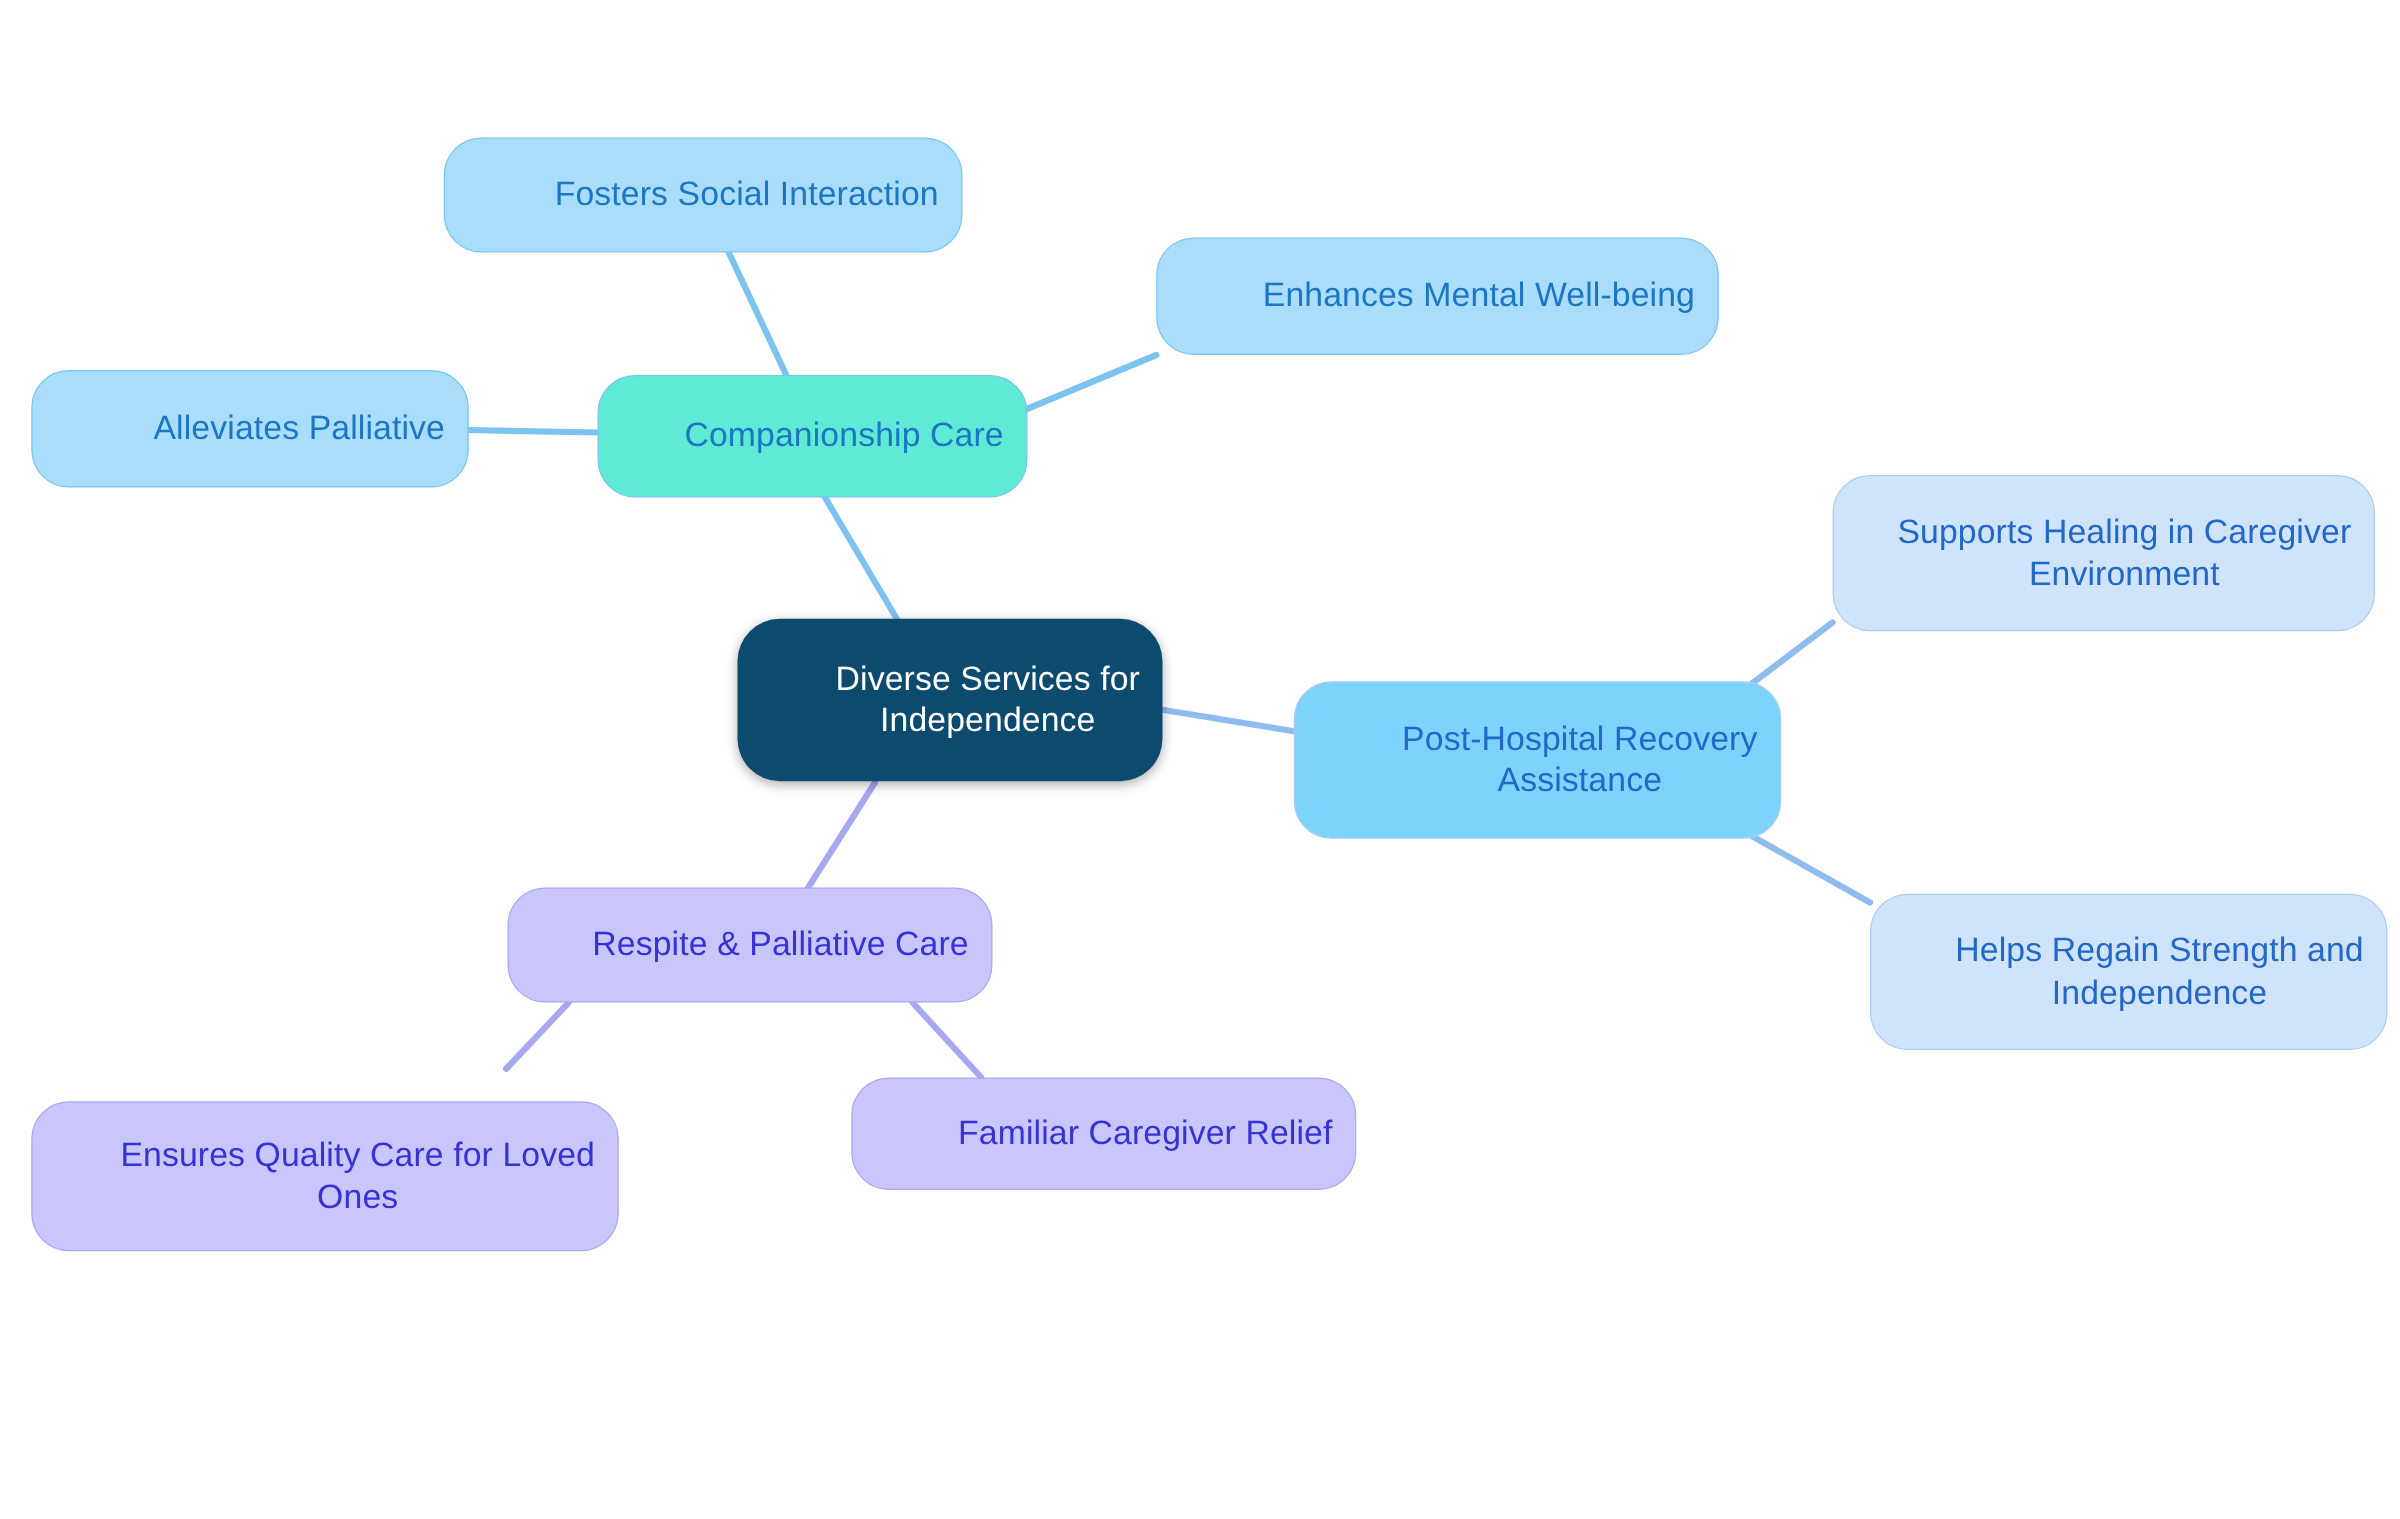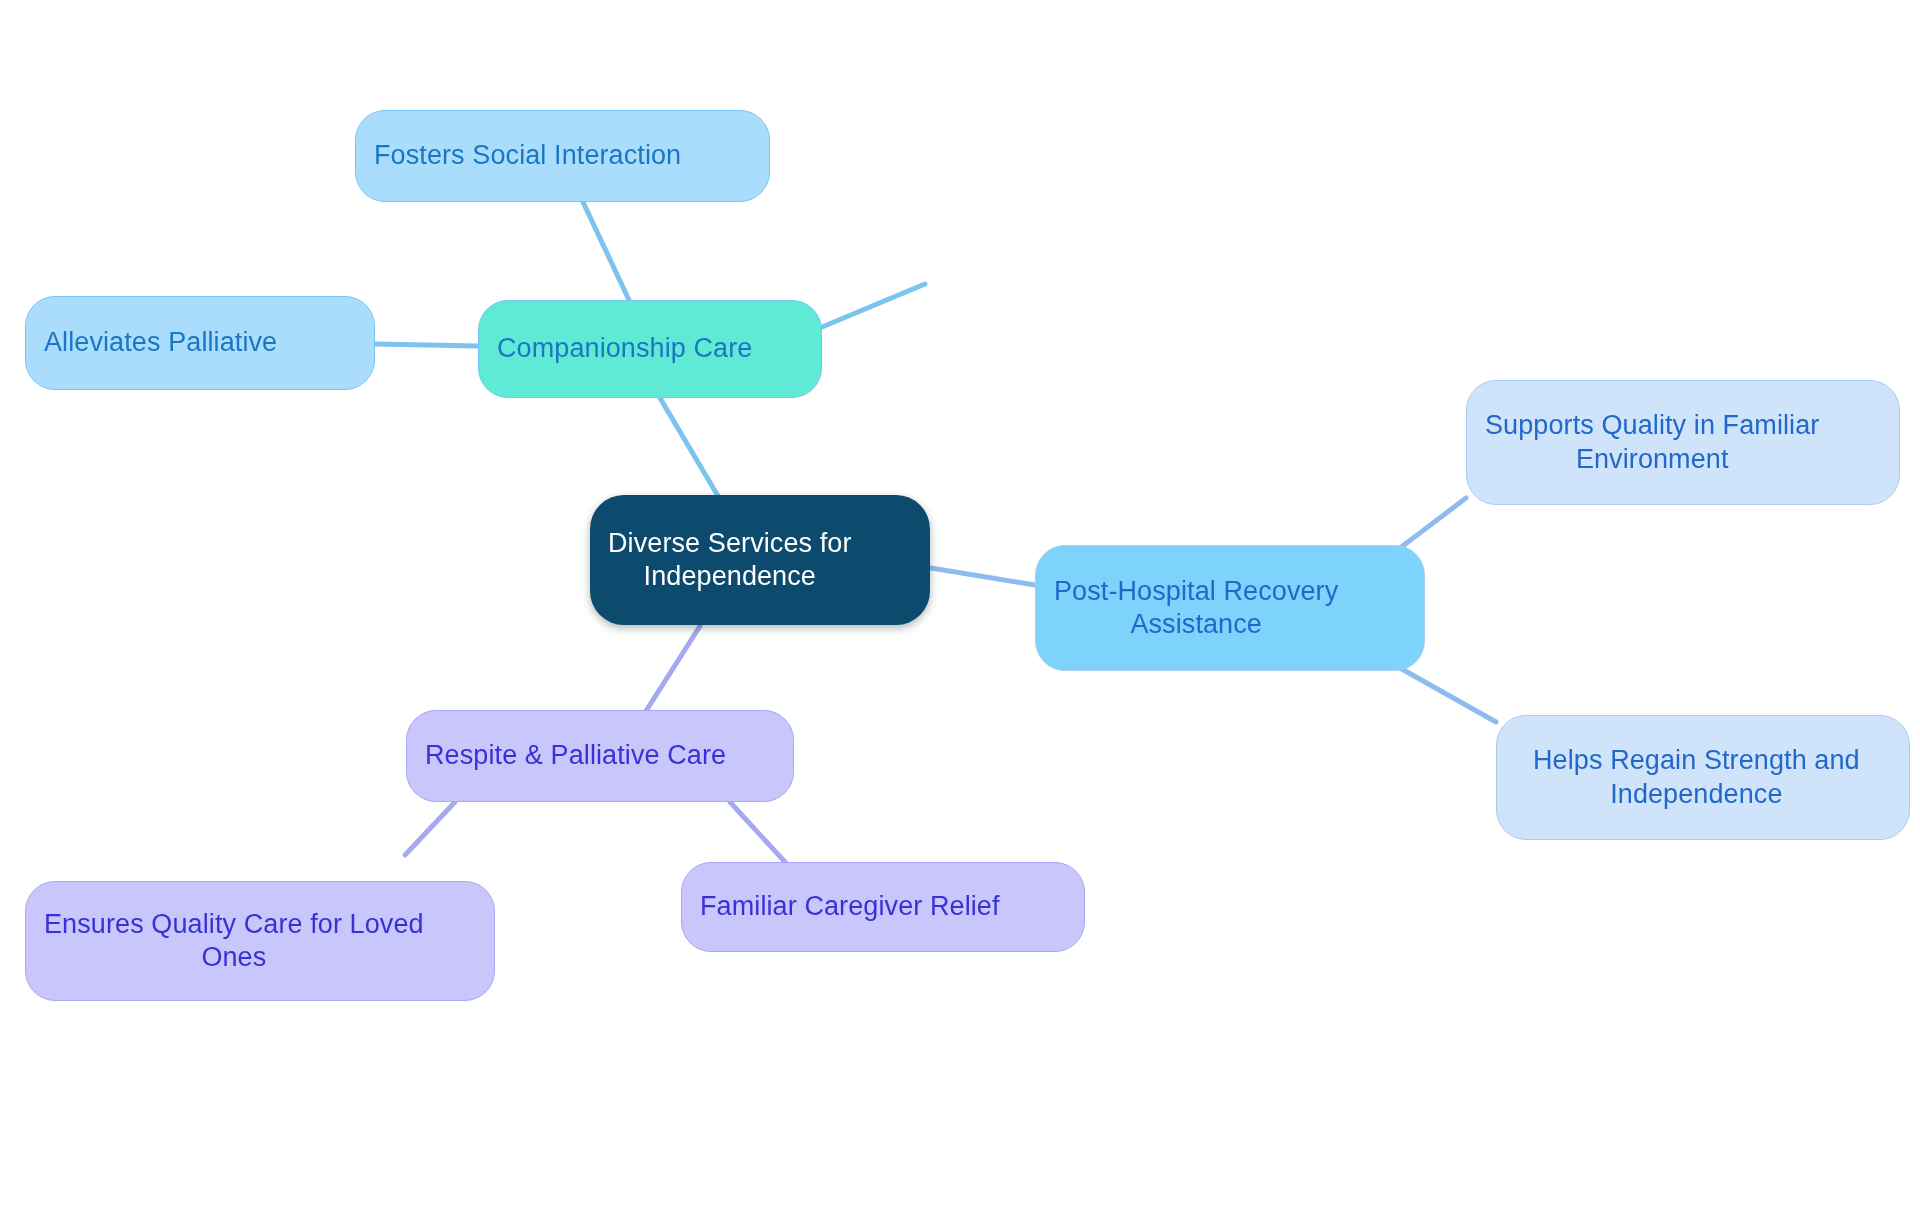--- a/index.html
+++ b/index.html
@@ -25,21 +25,21 @@
     top: 0;
     width: 1920px;
     height: 1215px;
     pointer-events: none;
   }
   .node {
     position: absolute;
     box-sizing: border-box;
     display: flex;
     align-items: center;
-    justify-content: flex-start;
+    justify-content: flex-end;
     text-align: center;
     border-radius: 30px;
     padding: 6px 18px;
     line-height: 1.24;
     white-space: pre-line;
     letter-spacing: .1px;
   }
   .node-root {
     background: #0d1117;
     color: #ffffff;
@@ -90,25 +90,26 @@
       <line x1="1400" y1="668" x2="1496" y2="722" stroke="#8fbcee" stroke-width="5" stroke-linecap="round"></line>
       <line x1="455" y1="802" x2="405" y2="855" stroke="#a5a9f0" stroke-width="5" stroke-linecap="round"></line>
       <line x1="730" y1="802" x2="785" y2="862" stroke="#a5a9f0" stroke-width="5" stroke-linecap="round"></line>
     </svg>
 
   <div class="node node-root" id="n-root" style="left: 590px; top: 495px; width: 340px; height: 130px; background: #0c4a6e; color: rgb(255, 255, 255);"><span>Diverse Services for
 Independence</span></div>
 
   <div class="node node-blue" id="n-companionship-care" style="left: 478px; top: 300px; width: 344px; height: 98px; background: #5eead4; border-color: rgb(120, 196, 242); color: rgb(27, 118, 196);"><span>Companionship Care</span></div>
   <div class="node node-blue" id="n-fosters-social-interaction" style="left: 355px; top: 110px; width: 415px; height: 92px; background: rgb(170, 221, 251); border-color: rgb(120, 196, 242); color: rgb(27, 118, 196);"><span>Fosters Social Interaction</span></div>
+  <div class="node node-blue" id="n-enhances-mental-well-being" style="left: 925px; top: 190px; width: 450px; height: 94px; background: rgb(170, 221, 251); border-color: rgb(120, 196, 242); color: rgb(27, 118, 196);"><span>Enhances Mental Well-being</span></div>
   <div class="node node-blue" id="n-alleviates-loneliness" style="left: 25px; top: 296px; width: 350px; height: 94px; background: rgb(170, 221, 251); border-color: rgb(120, 196, 242); color: rgb(27, 118, 196);"><span>Alleviates Palliative</span></div>
 
   <div class="node node-periwinkle" id="n-post-hospital-recovery-assistance" style="left: 1035px; top: 545px; width: 390px; height: 126px; background: #7dd3fc; border-color: rgb(169, 205, 242); color: rgb(34, 104, 201);"><span>Post-Hospital Recovery
 Assistance</span></div>
-  <div class="node node-periwinkle" id="n-supports-healing-in-familiar-environment" style="left: 1466px; top: 380px; width: 434px; height: 125px; background: rgb(207, 228, 251); border-color: rgb(169, 205, 242); color: rgb(34, 104, 201);"><span>Supports Quality in Familiar
+  <div class="node node-periwinkle" id="n-supports-healing-in-familiar-environment" style="left: 1466px; top: 380px; width: 434px; height: 125px; background: rgb(207, 228, 251); border-color: rgb(169, 205, 242); color: rgb(34, 104, 201);"><span>Supports Healing in Caregiver
 Environment</span></div>
   <div class="node node-periwinkle" id="n-helps-regain-strength-and-independence" style="left: 1496px; top: 715px; width: 414px; height: 125px; background: rgb(207, 228, 251); border-color: rgb(169, 205, 242); color: rgb(34, 104, 201); padding-left: 36px;"><span>Helps Regain Strength and
 Independence</span></div>
 
   <div class="node node-purple" id="n-respite-palliative-care" style="left: 406px; top: 710px; width: 388px; height: 92px; background: rgb(200, 198, 251); border-color: rgb(169, 166, 242); color: rgb(54, 50, 214);"><span>Respite &amp; Palliative Care</span></div>
   <div class="node node-purple" id="n-ensures-quality-care-for-loved-ones" style="left: 25px; top: 881px; width: 470px; height: 120px; background: rgb(200, 198, 251); border-color: rgb(169, 166, 242); color: rgb(54, 50, 214);"><span>Ensures Quality Care for Loved
 Ones</span></div>
   <div class="node node-purple" id="n-provides-caregiver-relief" style="left: 681px; top: 862px; width: 404px; height: 90px; background: rgb(200, 198, 251); border-color: rgb(169, 166, 242); color: rgb(54, 50, 214);"><span>Familiar Caregiver Relief</span></div>
 
 

